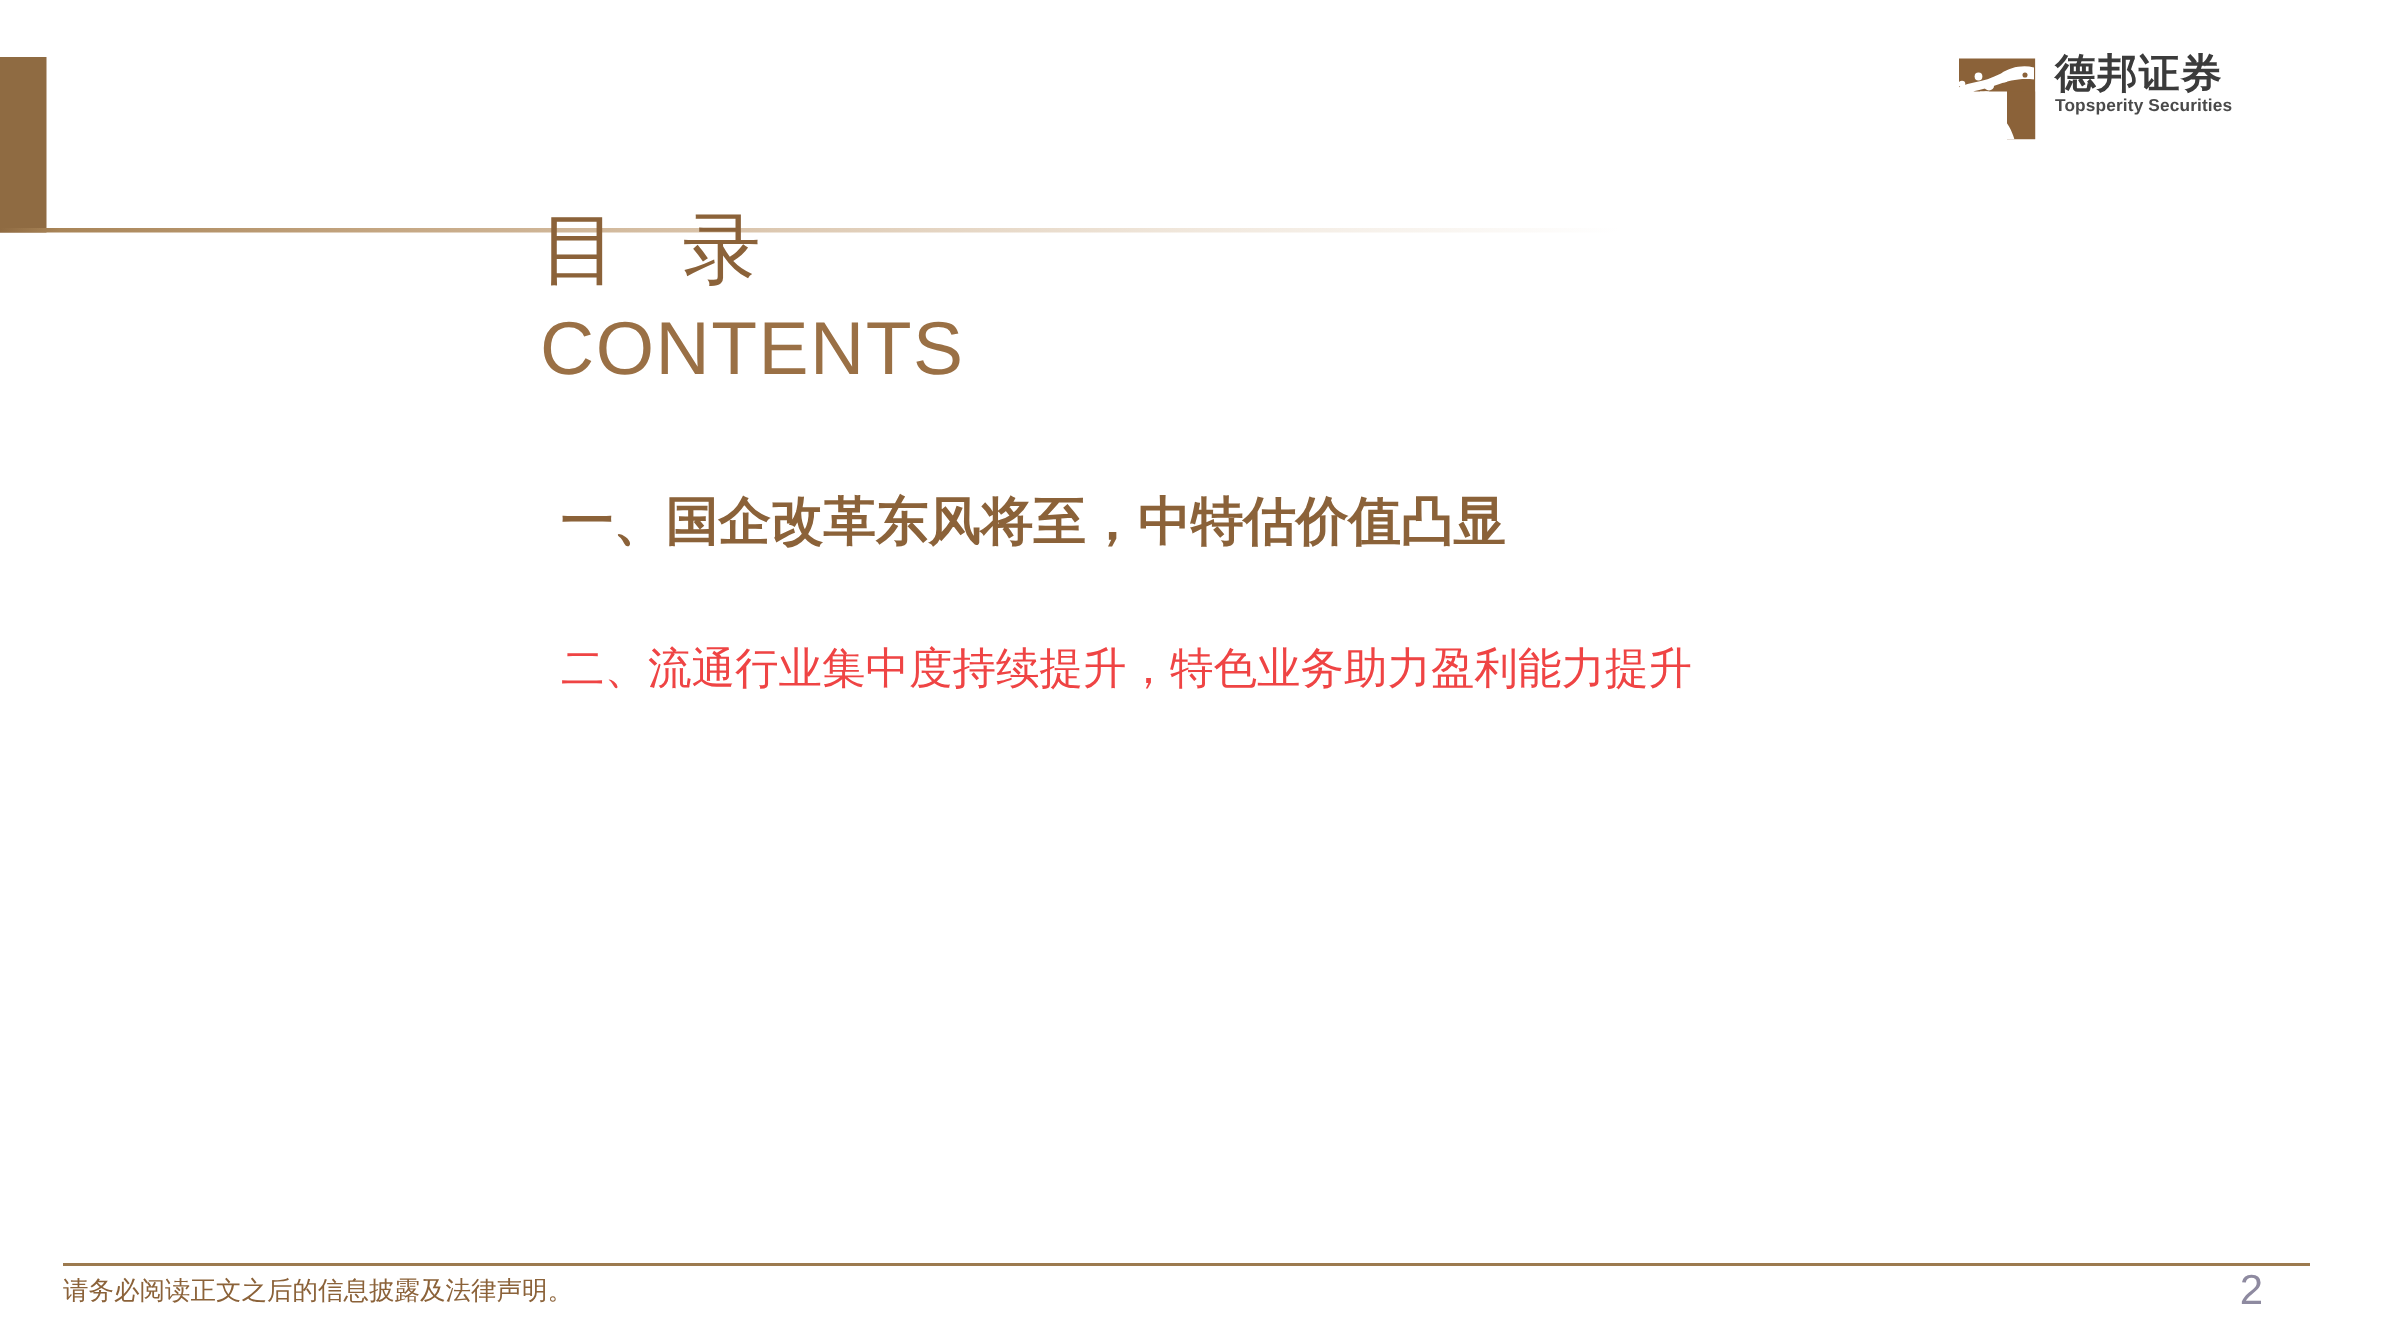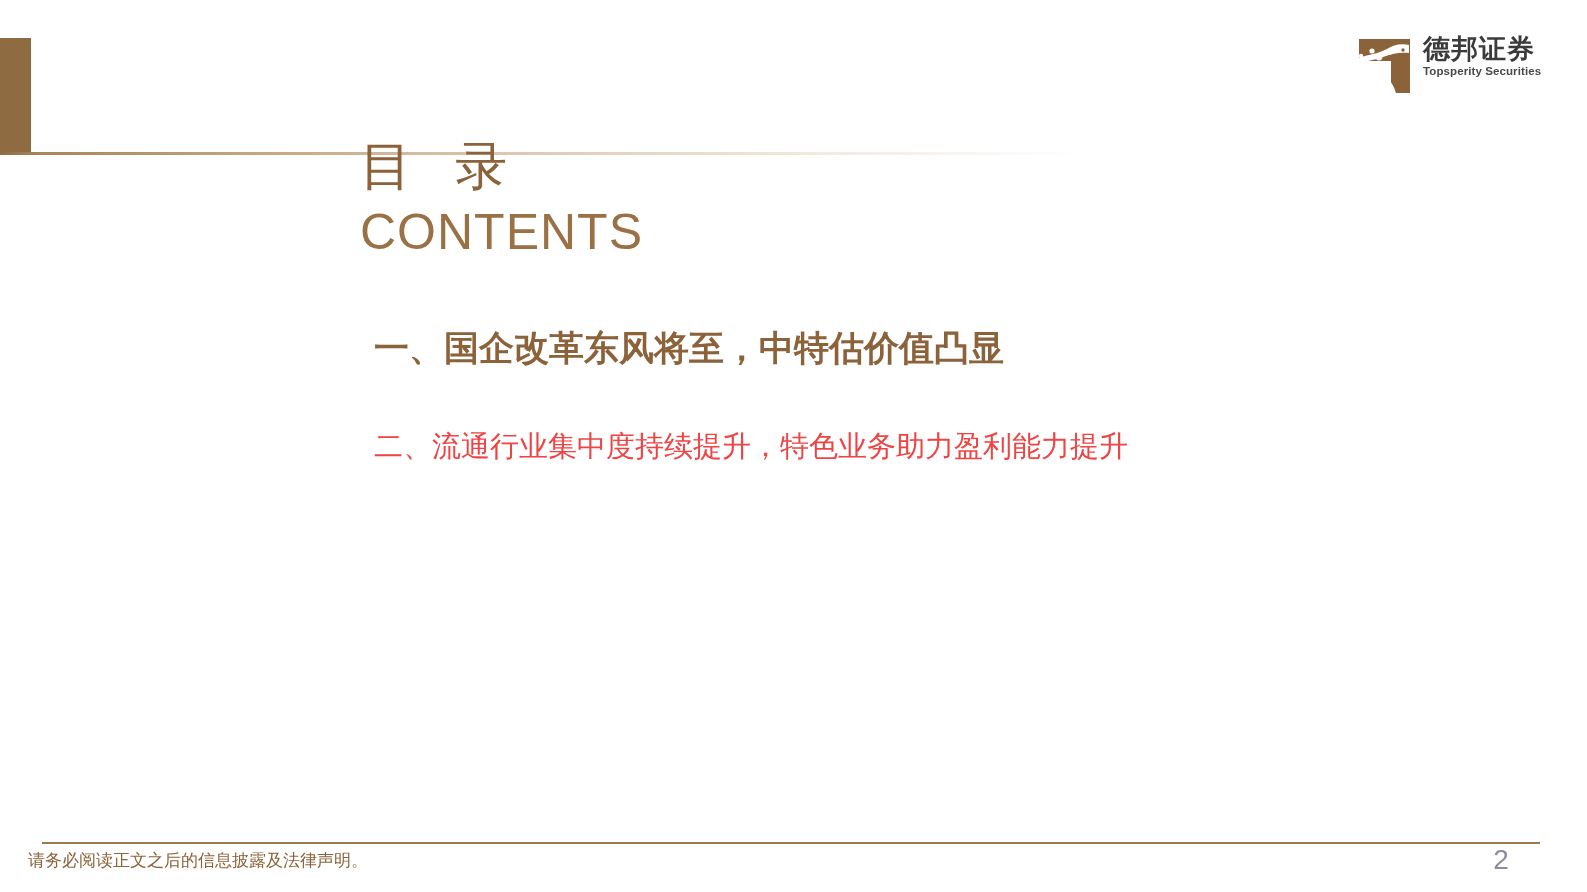--- a/index.html
+++ b/index.html
@@ -34,21 +34,21 @@
     left: 0;
     top: 152px;
     width: 1080px;
     height: 3px;
     background: linear-gradient(to right, #8f6b42 0px, #a98558 40px, #c5a783 260px, #ddc9b2 520px, #f1e8dd 800px, rgba(255,255,255,0) 1080px);
   }
 
   
   .brand {
     position: absolute;
-    left: 1343px;
+    left: 1290px;
     top: 31px;
     display: flex;
     align-items: flex-start;
     text-align: center;
   }
 
   .brand-mark {
     position: relative;
     width: 67px;
     height: 62px;
@@ -134,21 +134,21 @@
     position: absolute;
     left: 42px;
     top: 842px;
     width: 1498px;
     height: 2px;
     background: #9c7a4f;
   }
 
   .footer-note {
     position: absolute;
-    left: 28px;
+    left: 42px;
     top: 848px;
     font-size: 17px;
     line-height: 26px;
     color: #8b6239;
     white-space: nowrap;
   }
 
   .page-number {
     position: absolute;
     left: 1462px;

